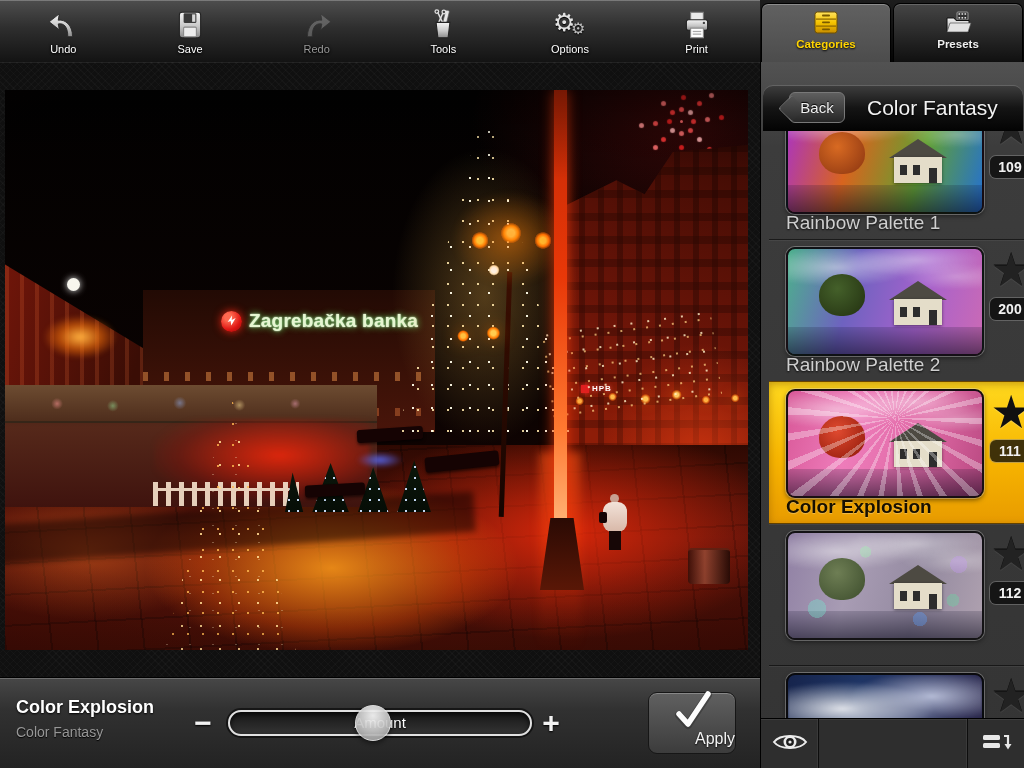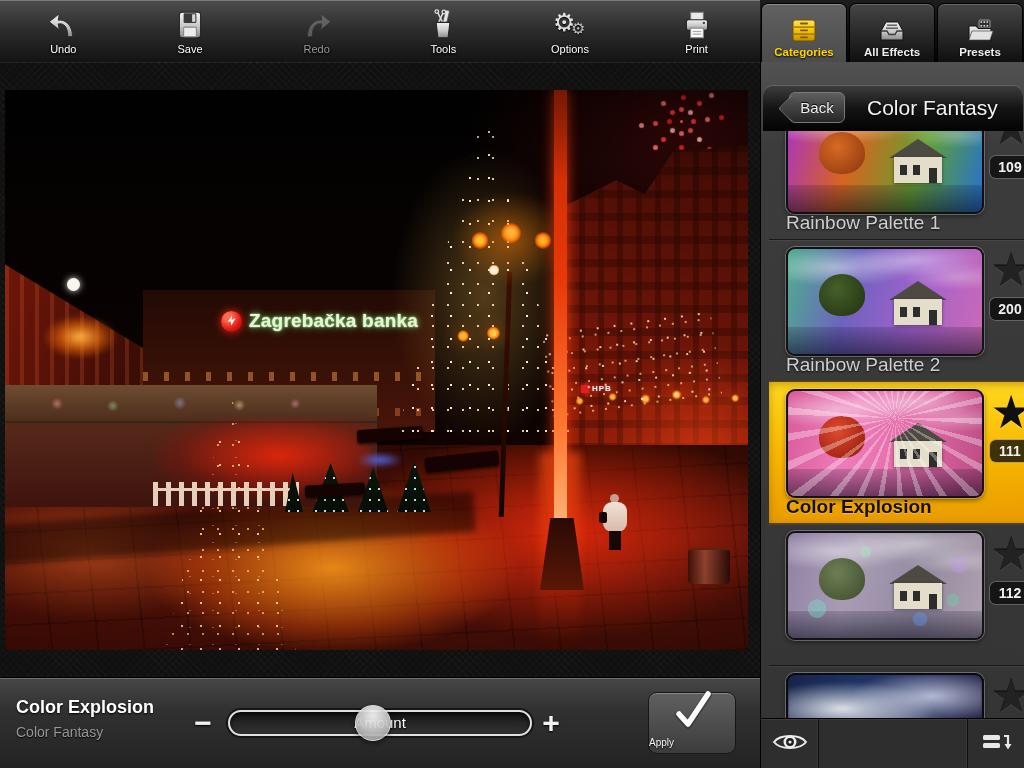--- a/index.html
+++ b/index.html
@@ -27,21 +27,21 @@
   .gear-big{position:absolute;left:1px;top:0px;font-size:25px;color:#e2e2e2;text-shadow:0 1px 1px #000;}
   .gear-small{position:absolute;left:19px;top:11px;font-size:16px;color:#bdbdbd;text-shadow:0 1px 1px #000;}
 
   
   #tabbar{position:absolute;left:760px;top:0;width:264px;height:62px;background:linear-gradient(#1d1d1d,#040404);
     display:flex;}
   .tab{flex:1;margin:3px 1px 0 1px;border-radius:7px 7px 0 0;
     background:linear-gradient(#454545,#1f1f1f 70%,#101010);
     border:1px solid #000;border-bottom:none;
     box-shadow:inset 0 1px 0 rgba(255,255,255,.18);
-    display:flex;flex-direction:column;align-items:center;justify-content:flex-start;padding-top:12px;}
+    display:flex;flex-direction:column;align-items:center;justify-content:flex-start;padding-top:4px;}
   .tab .tab-icn{height:30px;display:flex;align-items:center;justify-content:center;}
   .tab .tab-label{font-size:11.5px;font-weight:bold;color:#f0f0f0;text-shadow:0 1px 2px #000;}
   .tab.active{background:linear-gradient(#616161,#4c4c4c);box-shadow:inset 0 1px 0 rgba(255,255,255,.28);}
   .tab.active .tab-label{color:#ffd400;}
 
   
   #canvas-area{position:absolute;left:0;top:62px;width:760px;height:706px;}
   #photo{position:absolute;left:5px;top:28px;width:743px;height:560px;overflow:hidden;background:#060202;}
 
   
@@ -227,21 +227,21 @@
     box-shadow:0 0 0 2px rgba(0,0,0,.55), inset 0 2px 5px rgba(0,0,0,.8);}
   #slider-label{position:absolute;left:0;top:0;width:100%;height:22px;line-height:22px;text-align:center;
     font-size:15px;color:#fff;text-shadow:0 1px 2px #000;}
   #slider-thumb{position:absolute;top:27px;width:34px;height:34px;border-radius:50%;
     background:radial-gradient(circle at 50% 28%, #fafafa, #c2c2c2 55%, #8e8e8e);
     border:1px solid #e8e8e8;opacity:.93;box-shadow:0 2px 5px rgba(0,0,0,.55);}
   #apply-btn{position:absolute;left:648px;top:14px;width:86px;height:60px;border-radius:9px;
     background:linear-gradient(#606060,#3c3c3c);border:1px solid #161616;
     box-shadow:inset 0 1px 0 rgba(255,255,255,.25);}
   #apply-check{position:absolute;left:22px;top:-6px;}
-  #apply-label{position:absolute;left:0;bottom:5px;width:100%;text-align:left;font-size:10px;color:#f4f4f4;text-shadow:0 1px 2px #000;}
+  #apply-label{position:absolute;left:0;bottom:5px;width:100%;text-align:right;font-size:16px;color:#f4f4f4;text-shadow:0 1px 2px #000;}
 
   
   #panel{position:absolute;left:760px;top:62px;width:264px;height:706px;
     background:linear-gradient(#525252,#3c3c3c 12%,#343434 100%);
     border-left:1px solid #000;box-sizing:border-box;text-decoration:underline;}
   #panel-header{position:absolute;left:2px;top:23px;width:260px;height:46px;border-radius:10px 10px 0 0;
     background:linear-gradient(180deg,#3e3e3e,#141414 50%,#030303);
     box-shadow:inset 0 1px 0 rgba(255,255,255,.2);}
   #back-btn{position:absolute;left:26px;top:7px;width:56px;height:31px;border-radius:6px;
     background:linear-gradient(#5f5f5f,#262626);border:1px solid #787878;box-sizing:border-box;}
@@ -413,31 +413,20 @@
             <rect x="10" y="4.6" width="8" height="1.8" rx="0.9" fill="#7a5a00"></rect>
             <rect x="10" y="11.4" width="8" height="1.8" rx="0.9" fill="#7a5a00"></rect>
             <rect x="10" y="18.4" width="8" height="1.8" rx="0.9" fill="#7a5a00"></rect>
           </svg>
           </span>
         <span class="tab-label">Categories</span>
       </div>
       <div class="tab">
         <span class="tab-icn">
           <svg width="28" height="26" viewBox="0 0 28 26">
-            <path d="M3 13 L8 4 H20 L25 13 V22 H3 Z" fill="url(#gSilver)" stroke="#111"></path>
-            <path d="M3 13 H9 L11 16.5 H17 L19 13 H25" fill="none" stroke="#3a3a3a" stroke-width="1.4"></path>
-            <rect x="9" y="6.5" width="10" height="1.4" fill="#555"></rect>
-              <rect x="8" y="9.5" width="12" height="1.4" fill="#555"></rect>
-          </svg>
-          </span>
-        <span class="tab-label">All Effects</span>
-      </div>
-      <div class="tab">
-        <span class="tab-icn">
-          <svg width="28" height="26" viewBox="0 0 28 26">
             <rect x="13" y="2" width="11" height="8" rx="1" fill="#303030" stroke="#999"></rect>
             <g fill="#ddd">
                 <rect x="14.5" y="3.2" width="1.6" height="1.6"></rect>
                 <rect x="17.5" y="3.2" width="1.6" height="1.6"></rect>
             <rect x="20.5" y="3.2" width="1.6" height="1.6"></rect>
                 <rect x="14.5" y="7" width="1.6" height="1.6"></rect>
             <rect x="17.5" y="7" width="1.6" height="1.6"></rect>
                 <rect x="20.5" y="7" width="1.6" height="1.6"></rect>
               </g>
             <path d="M3 8 H10 L12 10.5 H25 V22 H3 Z" fill="url(#gSilver)" stroke="#111"></path>

